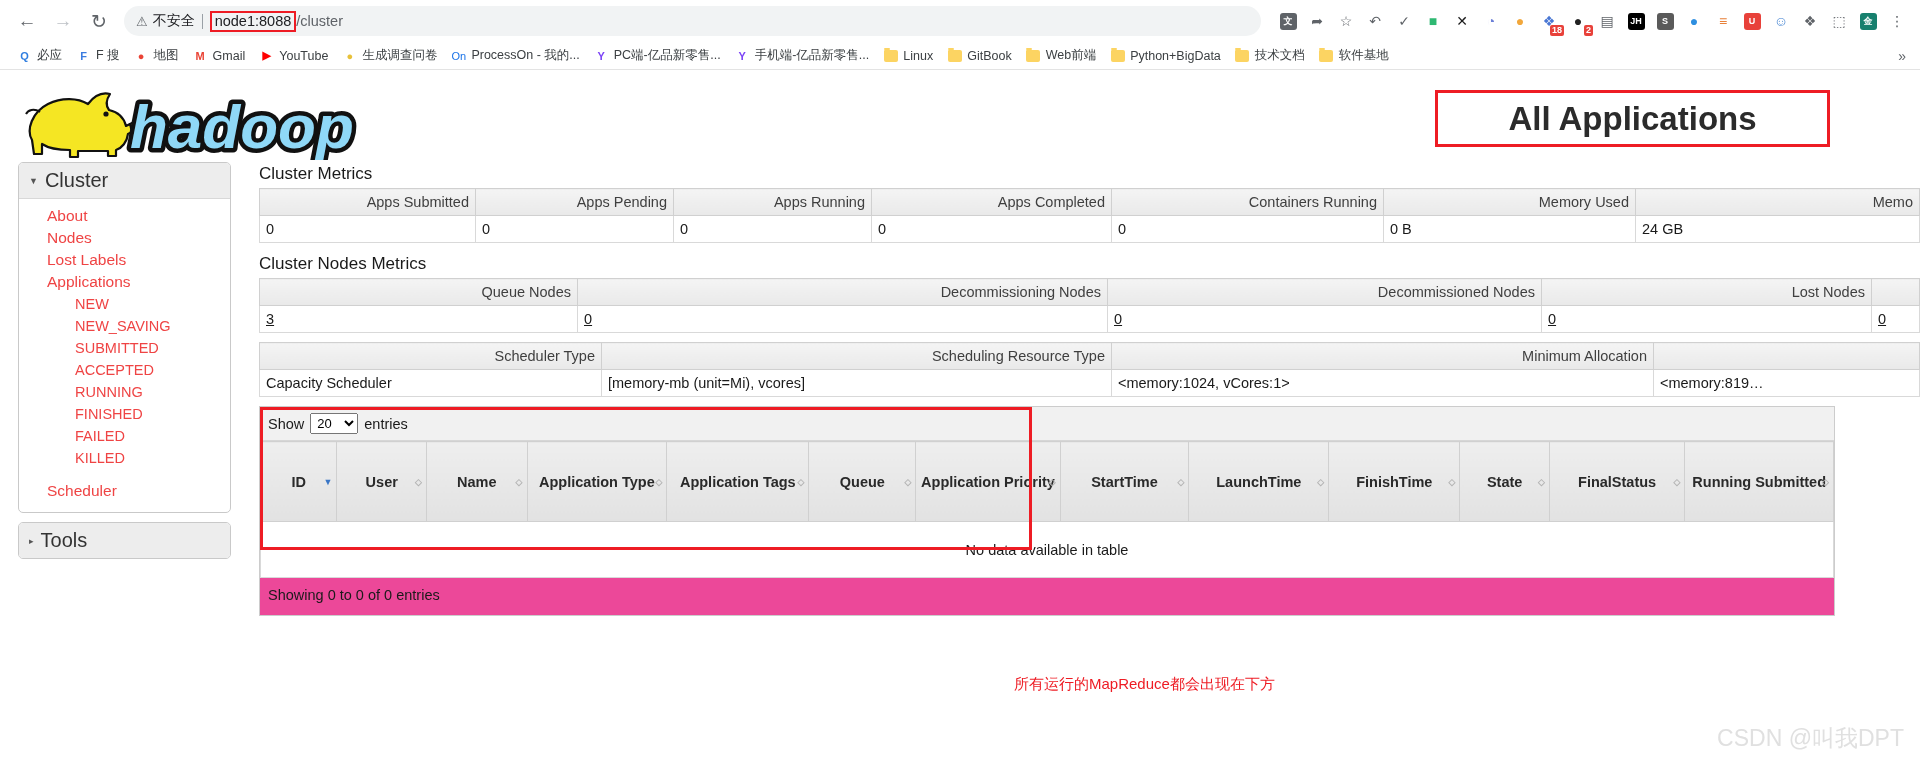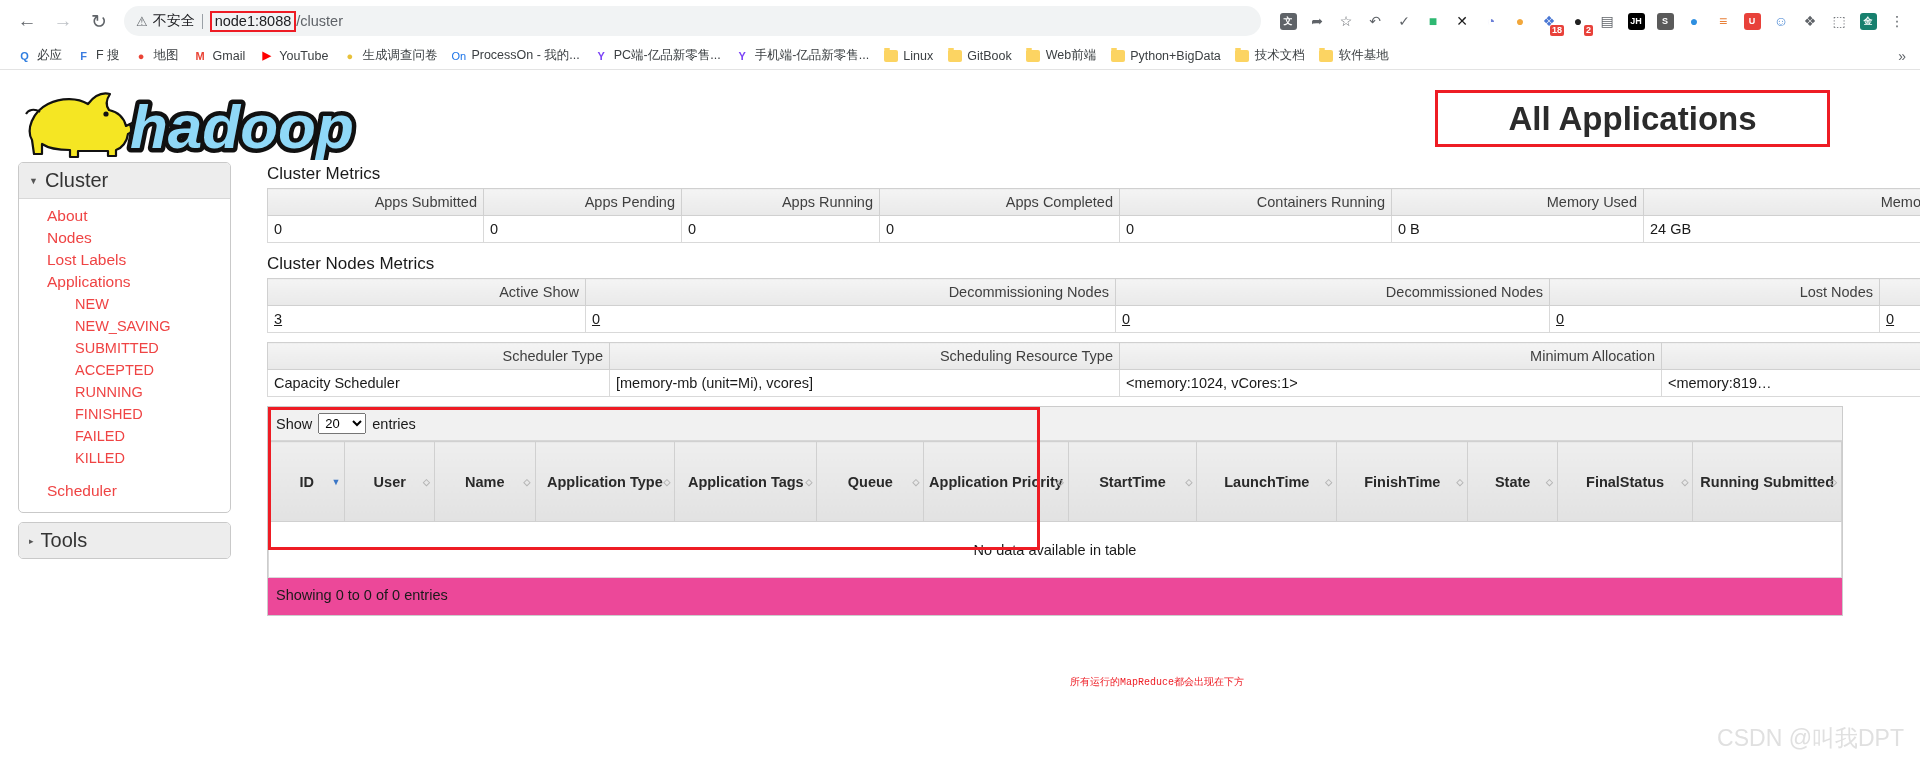--- a/index.html
+++ b/index.html
@@ -177,21 +177,21 @@
     font-size: 15.5px;
     color: #ef4444;
     padding: 1px 0 1px 28px;
     line-height: 20px;
   }
   .nav-link.sub { padding-left: 56px; font-size: 14.5px; }
   .nav-gap { height: 11px; }
 
   
   #main {
-    margin-left: 12px;
+    margin-left: 4px;
     flex: 1 1 auto;
     min-width: 0;
     overflow: hidden;
     padding-left: 24px;
   }
   .sect-title {
     font-size: 17px;
     color: #1a1a1a;
     margin: 0 0 4px 0;
     padding-top: 2px;
@@ -285,25 +285,24 @@
   }
   #red-box-table {
     position: absolute;
     left: 0; top: 0;
     width: 772px; height: 143px;
     border: 3px solid #ee1c24;
     pointer-events: none;
   }
   #cn-note {
     position: absolute;
-    left: 1070px; top: 605px;
-    font-size: 10px;
+    left: 1014px; top: 605px;
+    font-size: 15px;
     color: #ee1c24;
     white-space: nowrap;
-    font-family: Liberation Mono, monospace;
   }
   #watermark {
     position: absolute;
     right: 16px; bottom: 6px;
     font-size: 23px;
     color: #e0e0e0;
     white-space: nowrap;
   }
 </style>
 </head>
@@ -571,21 +570,21 @@
       <table class="metric" id="t-cnm" style="width:1660px">
         <colgroup>
           <col style="width:318px">
             <col style="width:530px">
             <col style="width:434px">
             <col style="width:330px">
             <col style="width:48px">
         </colgroup>
         <thead>
             <tr>
-              <th>Active Show</th>
+              <th>Queue Nodes</th>
               <th>Decommissioning Nodes</th>
               <th>Decommissioned Nodes</th>
               <th>Lost Nodes</th>
               <th></th>
             </tr>
           </thead>
         <tbody>
             <tr>
               <td class="lnk">3</td>
               <td class="lnk">0</td>

